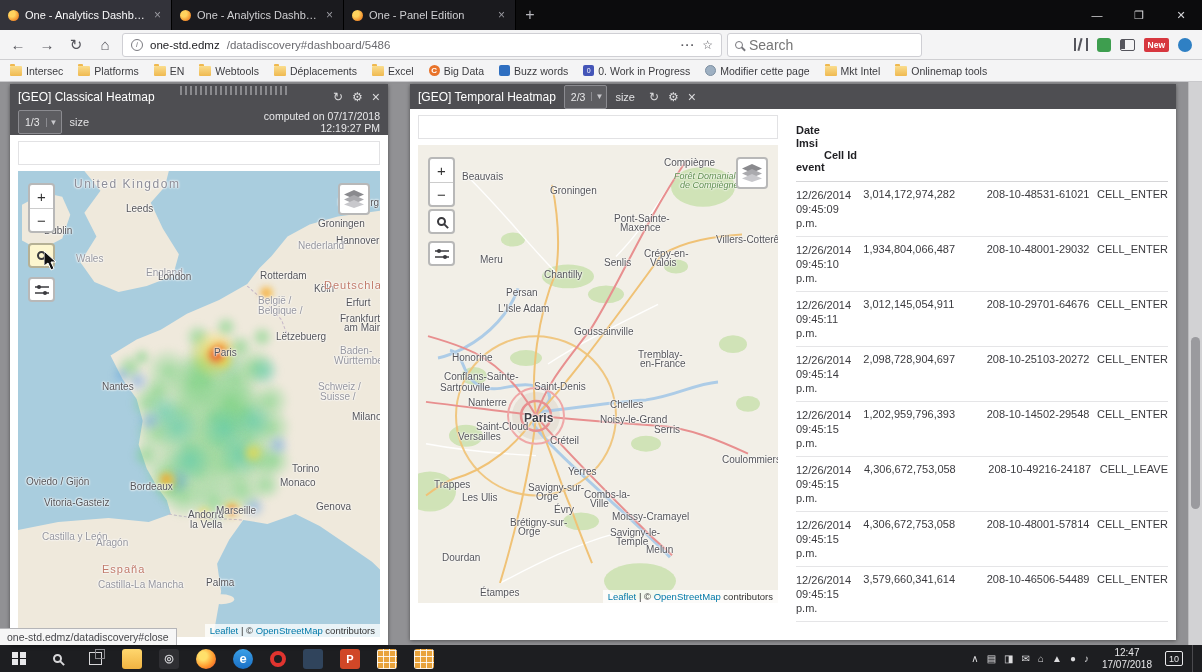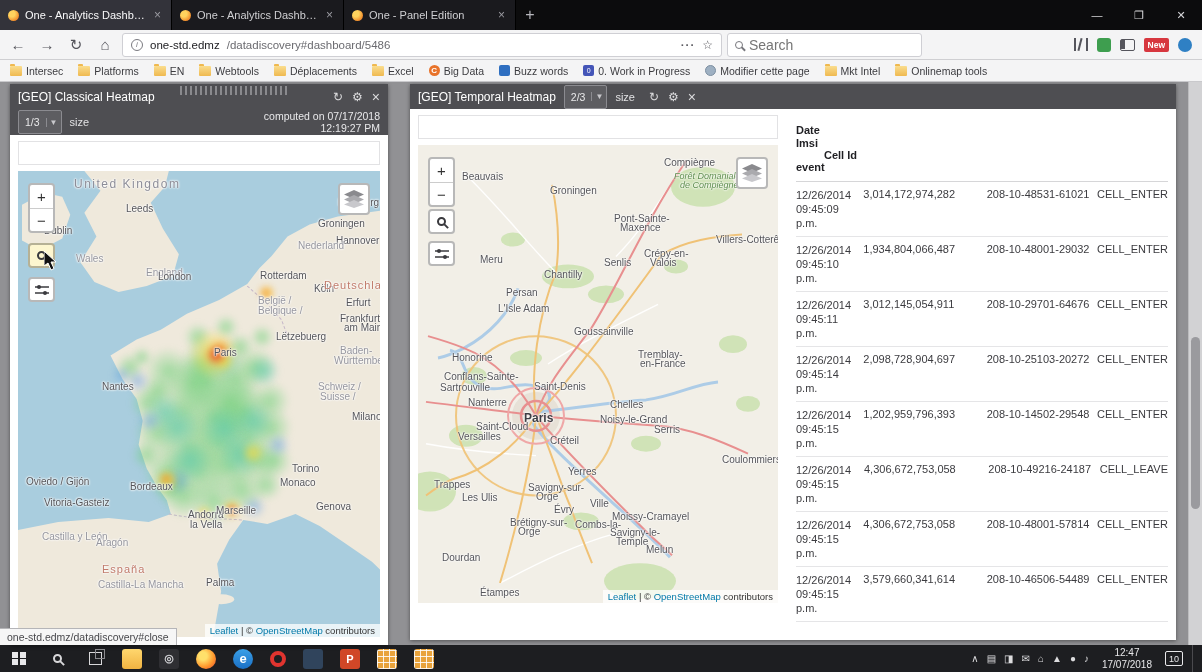--- a/index.html
+++ b/index.html
@@ -561,21 +561,21 @@
               <span class="mlabel" style="left: 182px; top: 269px;">Noisy-le-Grand</span>
               <span class="mlabel" style="left: 58px; top: 276px;">Saint-Cloud</span>
               <span class="mlabel" style="left: 236px; top: 279px;">Serris</span>
               <span class="mlabel" style="left: 40px; top: 286px;">Versailles</span>
               <span class="mlabel" style="left: 132px; top: 290px;">Créteil</span>
               <span class="mlabel" style="left: 304px; top: 309px;">Coulommiers</span>
               <span class="mlabel" style="left: 150px; top: 321px;">Yerres</span>
               <span class="mlabel" style="left: 16px; top: 334px;">Trappes</span>
               <span class="mlabel" style="left: 110px; top: 337px;">Savigny-sur-</span>
               <span class="mlabel" style="left: 118px; top: 346px;">Orge</span>
-              <span class="mlabel" style="left: 157px; top: 344px; margin-top: 30px;">Combs-la-</span>
+              <span class="mlabel" style="left: 166px; top: 344px;">Combs-la-</span>
               <span class="mlabel" style="left: 172px; top: 353px;">Ville</span>
               <span class="mlabel" style="left: 44px; top: 347px;">Les Ulis</span>
               <span class="mlabel" style="left: 136px; top: 359px;">Évry</span>
               <span class="mlabel" style="left: 194px; top: 366px;">Moissy-Cramayel</span>
               <span class="mlabel" style="left: 92px; top: 372px;">Brétigny-sur-</span>
               <span class="mlabel" style="left: 100px; top: 381px;">Orge </span>
               <span class="mlabel" style="left: 192px; top: 382px;">Savigny-le-</span>
               <span class="mlabel" style="left: 198px; top: 391px;">Temple</span>
               <span class="mlabel" style="left: 228px; top: 399px;">Melun</span>
               <span class="mlabel" style="left: 24px; top: 407px;">Dourdan</span>

